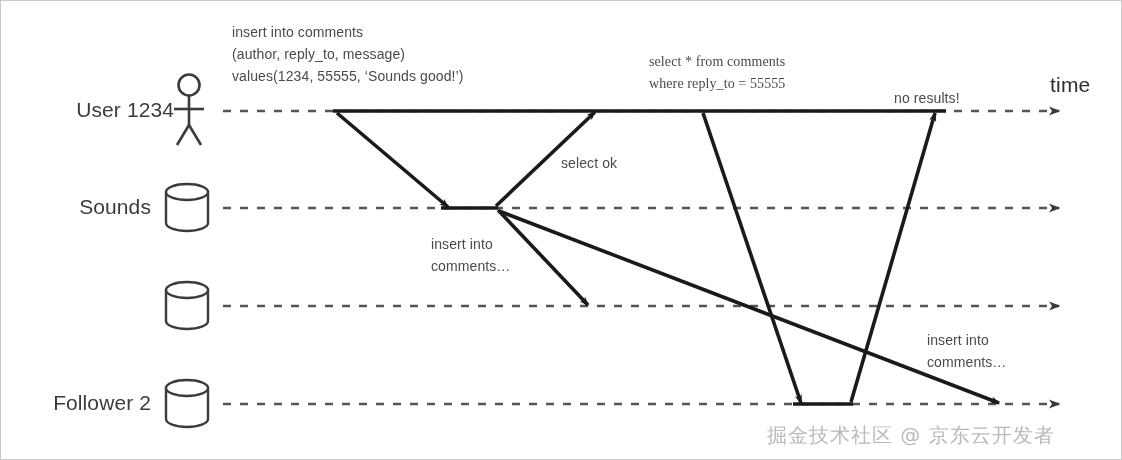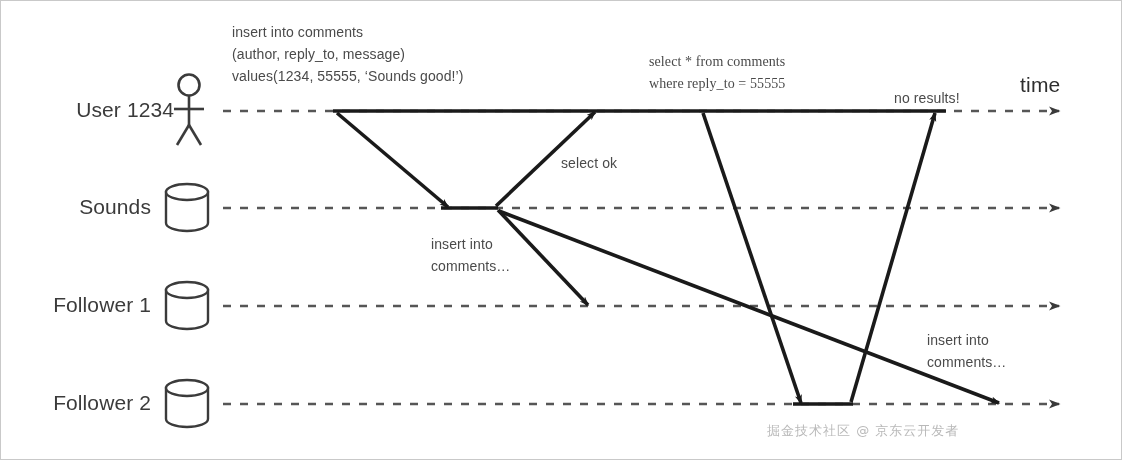--- a/index.html
+++ b/index.html
@@ -38,24 +38,25 @@
     line-height: 22px;
     color: #4a4a4a;
     white-space: pre;
     letter-spacing: 0.1px;
   }
   .time-label {
     position: absolute;
     font-size: 21px;
     color: #2e2e2e;
     letter-spacing: 0.2px;
+    margin-left: 30px;
   }
   .watermark {
     position: absolute;
-    font-size: 13px;
+    font-size: 20px;
     color: #b9b9b9;
     white-space: nowrap;
     letter-spacing: 1px;
     font-family: "DejaVu Sans", sans-serif;
   }
 </style>
 </head>
 <body>
 
 <div id="page">
@@ -118,21 +119,20 @@
     </g>
 
     <g>
       <path d="M165,387 L165,418 A21,8 0 0 0 207,418 L207,387 Z" fill="#ffffff" stroke="#3b3b3b" stroke-width="2.4"></path>
       <ellipse cx="186" cy="387" rx="21" ry="8" fill="#ffffff" stroke="#3b3b3b" stroke-width="2.4"></ellipse>
     </g>
   </svg>
 
   <div class="lane-label" style="left:0; width:150px; top:97px;margin-left:23px;">User 1234</div>
   <div class="lane-label" style="left:0; width:150px; top:194px;">Sounds</div>
-  <div class="lane-label" style="left:0; width:150px; top:292px;">Follower 1</div>
   <div class="lane-label" style="left:0; width:150px; top:390px;">Follower 2</div>
 
   <div class="annot" style="left:231px; top:20px;">insert into comments
 (author, reply_to, message)
 values(1234, 55555, ‘Sounds good!’)</div>
 
   <div class="annot" style="left:648px; top:50px;font-family:Liberation Serif, serif;">select * from comments
 where reply_to = 55555</div>
 
   <div class="annot" style="left:893px; top:86px;">no results!</div>

